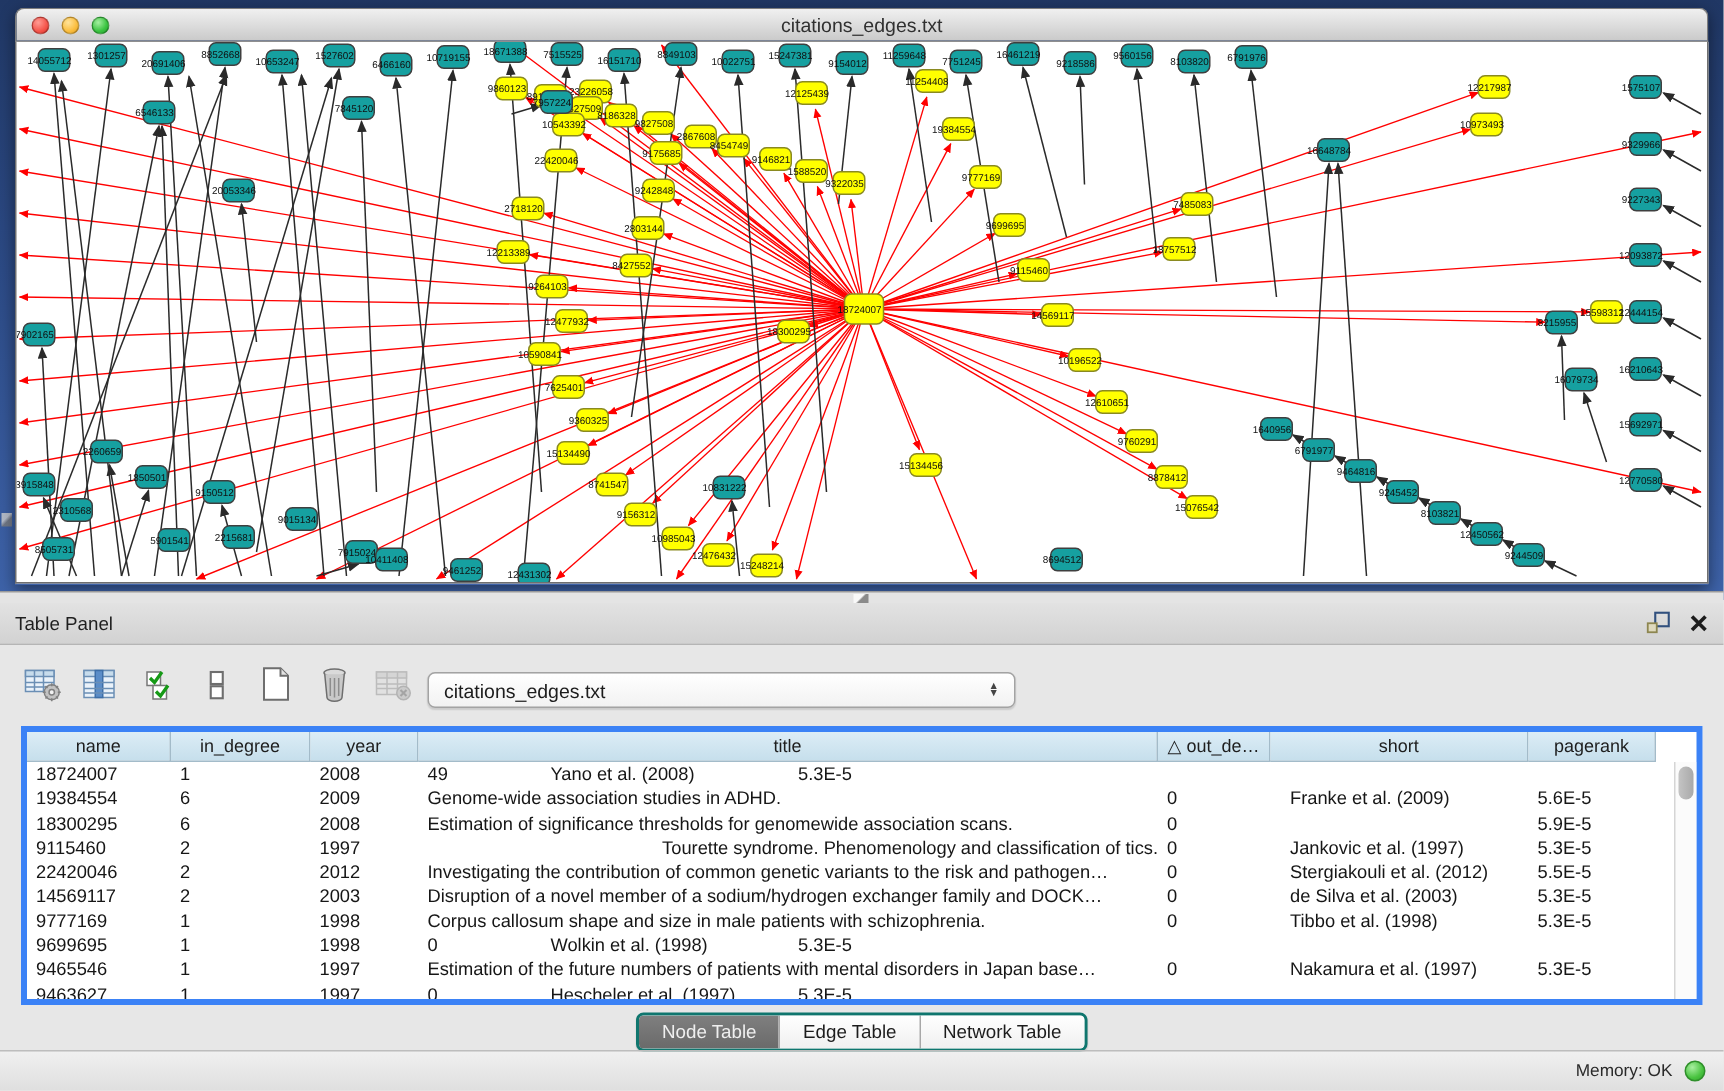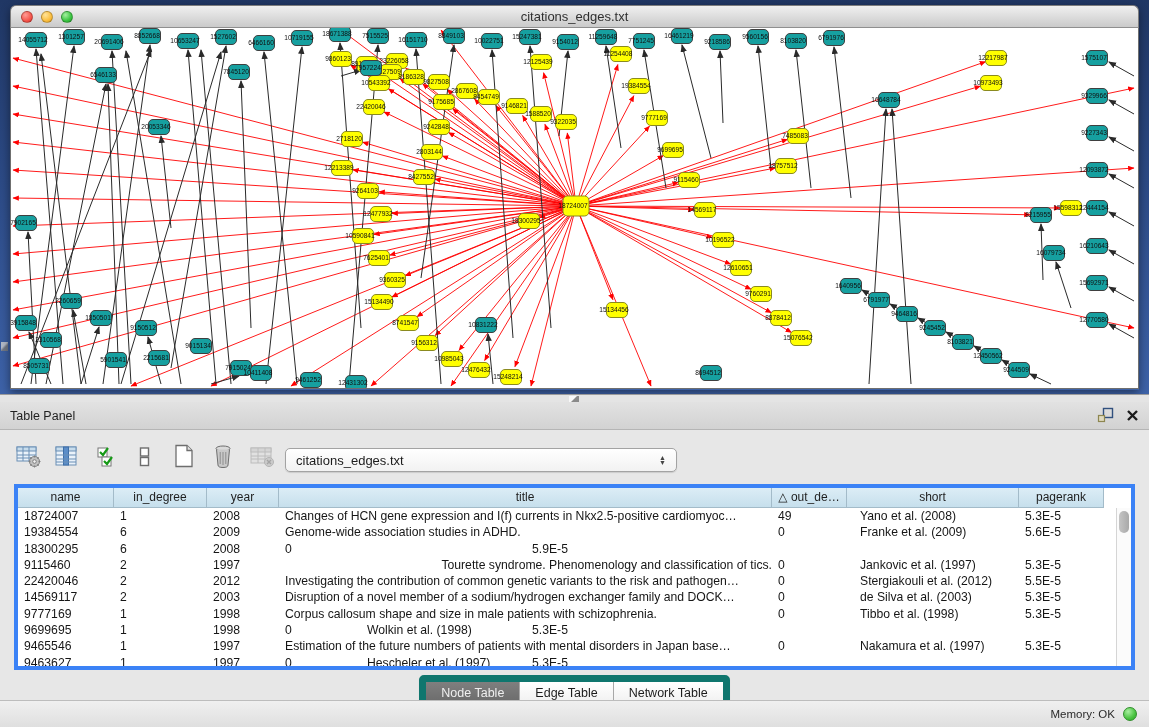--- a/index.html
+++ b/index.html
@@ -59,21 +59,21 @@
   .tbl-body { position:relative; }
   .tr { display:flex; height:16.3px; }
   .td { flex:0 0 auto; font-size:12.2px; color:#161616; line-height:16.3px; padding-left:6px;
         overflow:hidden; white-space:nowrap; }
   .vscroll { position:absolute; right:0; top:20px; width:15px; height:165px; background:#FBFBFB;
         border-left:1px solid #D5D5D5; }
   .vthumb { position:absolute; left:2px; top:3px; width:10px; height:22px; border-radius:6px;
         background:linear-gradient(90deg,#C4C4C4,#A9A9A9); }
 
   .tab-strip { position:absolute; left:0; right:0; top:245px; display:flex; justify-content:center; }
-  .tab-group { display:inline-flex; border:7px solid #0f766e; border-radius:5px; overflow:hidden;
+  .tab-group { display:inline-flex; border:2px solid #0f766e; border-radius:5px; overflow:hidden;
         background:#fff; box-shadow:0 1px 1px rgba(0,0,0,.15); }
   .tab { font-size:12.5px; color:#1c1c1c; padding:4px 15px; border-right:1px solid #A8A8A8; background:linear-gradient(#FFF,#F0F0F0); }
   .tab:last-child { border-right:none; }
   .tab.sel { background:linear-gradient(#7F7F7F,#6A6A6A); color:#EFEFEF; }
 
   
   .status-bar { position:absolute; left:0; top:700px; width:1149px; height:27px;
         background:linear-gradient(#F0F0F0,#DFDFDF); border-top:1px solid #BDBDBD;
         display:flex; align-items:center; justify-content:flex-end; }
   .mem-label { font-size:11.5px; color:#2a2a2a; margin-right:8px; }
@@ -565,38 +565,38 @@
         <div class="th" style="width: 493px;">title</div>
         <div class="th" style="width: 75px;">△ out_de…</div>
         <div class="th" style="width: 172px;">short</div>
         <div class="th" style="width: 85px;">pagerank</div>
       </div>
     <div class="tbl-body" id="tbody">
         <div class="tr">
           <div class="td" style="width: 96px;">18724007</div>
           <div class="td" style="width: 93px;">1</div>
           <div class="td" style="width: 72px;">2008</div>
-          <div class="td" style="width: 493px;">Changes of HCN gene expression and I(f) currents in Nkx2.5-positive cardiomyoc…</div>
           <div class="td" style="width: 75px;">49</div>
           <div class="td" style="width: 172px; padding-left: 13px;">Yano et al. (2008)</div>
           <div class="td" style="width: 85px;">5.3E-5</div>
         </div>
         <div class="tr">
           <div class="td" style="width: 96px;">19384554</div>
           <div class="td" style="width: 93px;">6</div>
           <div class="td" style="width: 72px;">2009</div>
           <div class="td" style="width: 493px;">Genome-wide association studies in ADHD.</div>
           <div class="td" style="width: 75px;">0</div>
           <div class="td" style="width: 172px; padding-left: 13px;">Franke et al. (2009)</div>
           <div class="td" style="width: 85px;">5.6E-5</div>
         </div>
         <div class="tr">
           <div class="td" style="width: 96px;">18300295</div>
           <div class="td" style="width: 93px;">6</div>
           <div class="td" style="width: 72px;">2008</div>
+          <div class="td" style="width: 493px;">Estimation of significance thresholds for genomewide association scans.</div>
           <div class="td" style="width: 75px;">0</div>
           <div class="td" style="width: 172px; padding-left: 13px; margin-top: 48px;">Dudbridge et al. (2008)</div>
           <div class="td" style="width: 85px;">5.9E-5</div>
         </div>
         <div class="tr">
           <div class="td" style="width: 96px;">9115460</div>
           <div class="td" style="width: 93px;">2</div>
           <div class="td" style="width: 72px;">1997</div>
           <div class="td" style="width: 493px; text-align: right;">Tourette syndrome. Phenomenology and classification of tics.</div>
           <div class="td" style="width: 75px;">0</div>

